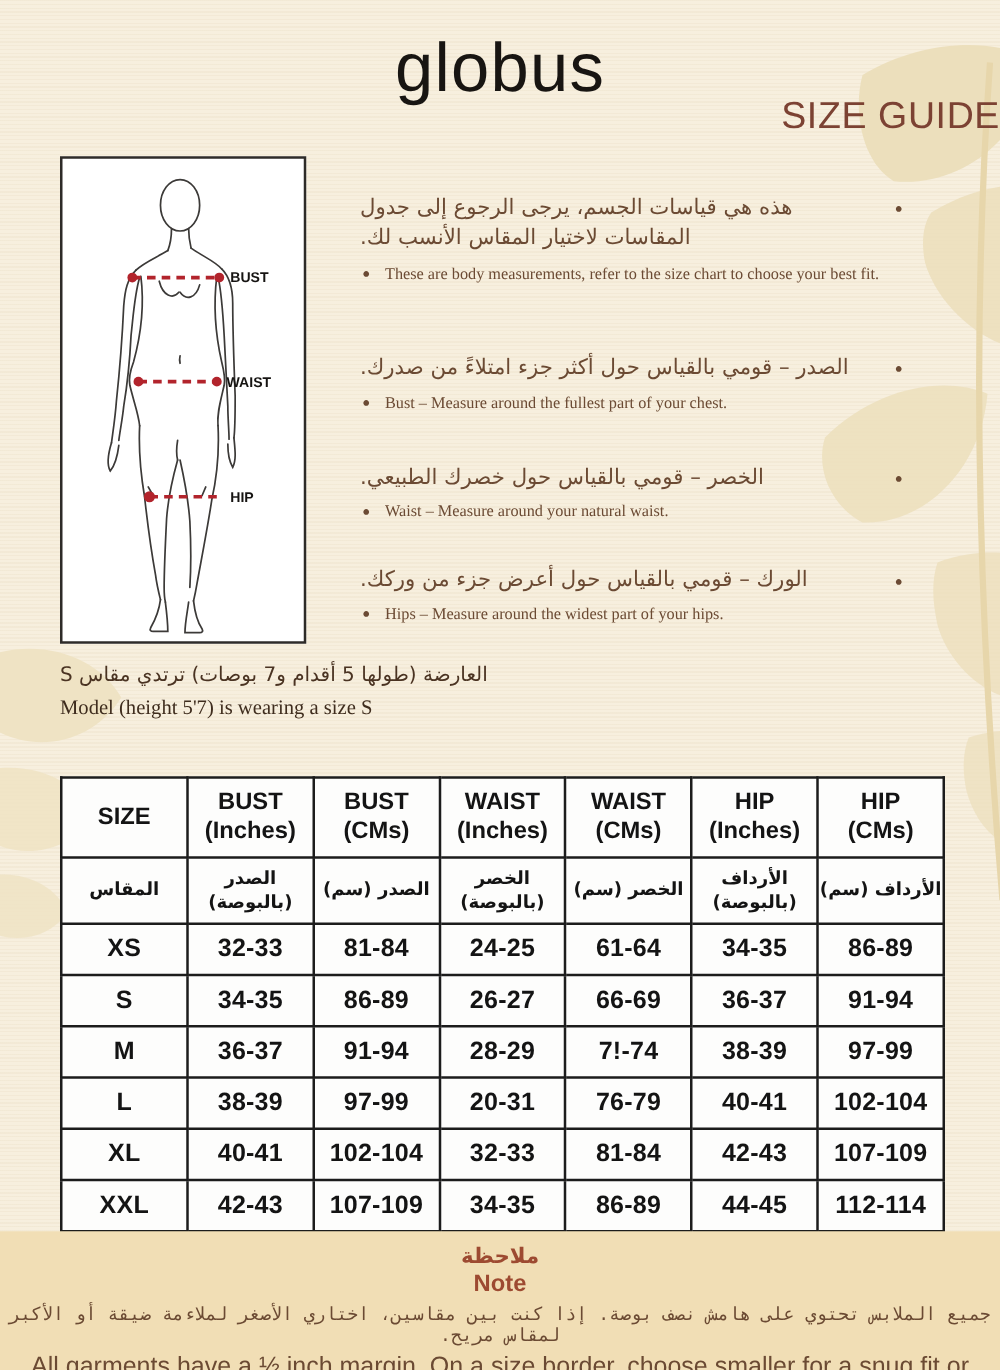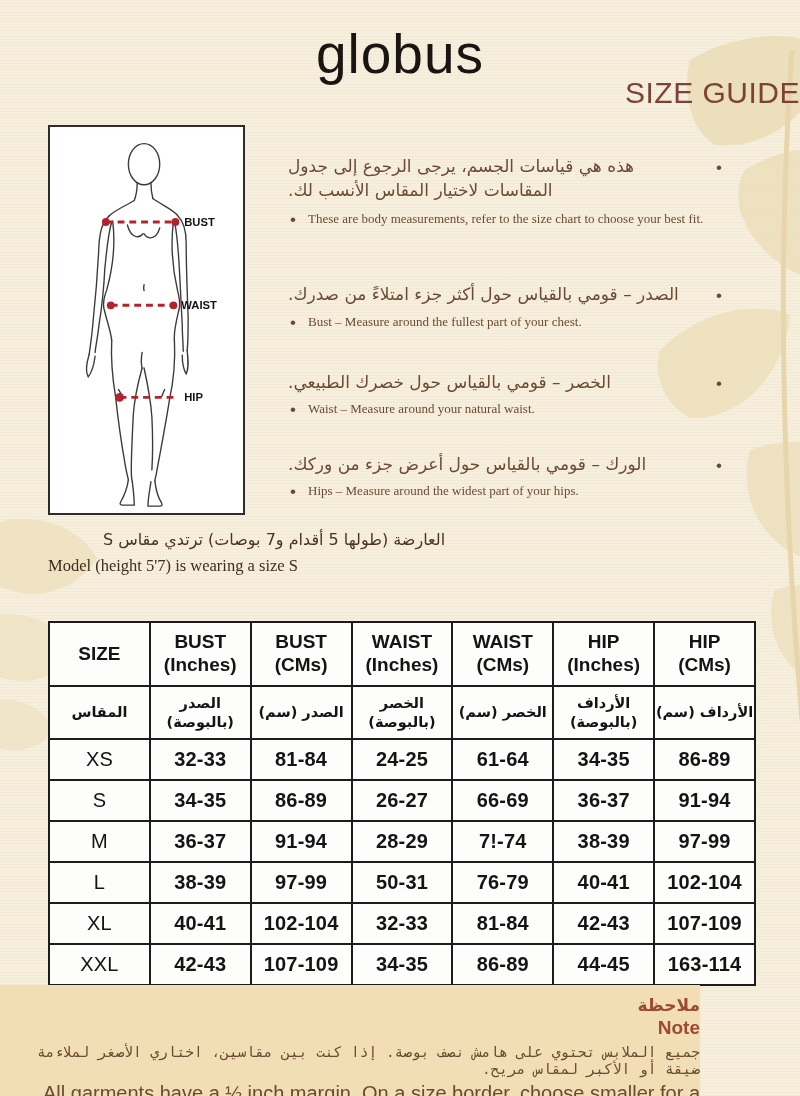--- a/index.html
+++ b/index.html
@@ -37,22 +37,22 @@
     display:block; direction:rtl; unicode-bidi:plaintext; text-align:left;
     font-family:"DejaVu Sans","Liberation Sans",sans-serif;
     font-size:17px; line-height:23.5px; color:#6b4a33;
   }
   .b-en .txt{
     display:block; font-family:"Liberation Serif","DejaVu Serif",serif;
     font-size:13px; line-height:23.5px; color:#6b4a33; text-align:left;
   }
   
   .model-ar{
-    position:absolute; left:64px; top:530px; width:420px;
-    direction:rtl; unicode-bidi:plaintext; text-align:center;
+    position:absolute; left:48px; top:530px; width:420px;
+    direction:rtl; unicode-bidi:plaintext; text-align:left;
     font-family:"DejaVu Sans","Liberation Sans",sans-serif;
     font-size:16px; color:#4a3322;
   }
   .model-en{
     position:absolute; left:48px; top:556px; width:420px;
     font-family:"Liberation Serif","DejaVu Serif",serif;
     font-size:16.5px; color:#3f2d1e;
   }
   
   .size-table{
@@ -62,25 +62,25 @@
   .size-table td{
     border:2px solid #1c1c1c; text-align:center; vertical-align:middle;
     color:#141414; padding:0;
   }
   .row-hen td{height:62px; font-weight:700; font-size:19px; line-height:1.2;}
   .row-har td{
     height:51px; font-weight:700; font-size:14.5px; line-height:1.25;
     font-family:"DejaVu Sans","Liberation Sans",sans-serif; direction:rtl;
   }
   .row-data td{height:39px; font-size:20px; font-weight:600; letter-spacing:.2px;}
-  .row-data td.size-cell{font-weight:400; font-size:20px;}
+  .row-data td.size-cell{font-weight:700; font-size:20px;}
   
   .note-band{
-    position:absolute; left:0; bottom:0; width:700px; height:111px;
-    background:#f1deb5; text-align:right;
+    position:absolute; left:0; bottom:0; width:800px; height:111px;
+    background:#f1deb5; text-align:center;
   }
   .note-title-ar{
     margin-top:10px; font-family:"DejaVu Sans","Liberation Sans",sans-serif;
     font-size:17px; font-weight:700; color:#9d4a31; direction:rtl;
   }
   .note-title-en{font-size:19px; font-weight:700; color:#9d4a31; margin-top:2px;}
   .note-body-ar{
     margin-top:5px; font-family:Liberation Mono, monospace;
     font-size:14.5px; color:#6b4a33; direction:rtl; unicode-bidi:plaintext;
   }
@@ -286,42 +286,42 @@
         <td>91-94</td>
         <td>28-29</td>
         <td>7!-74</td>
         <td>38-39</td>
         <td>97-99</td>
       </tr>
       <tr class="row-data">
         <td class="size-cell">L</td>
         <td>38-39</td>
         <td>97-99</td>
-        <td>50-31</td>
+        <td>20-31</td>
         <td>76-79</td>
         <td>40-41</td>
         <td>102-104</td>
       </tr>
       <tr class="row-data">
         <td class="size-cell">XL</td>
         <td>40-41</td>
         <td>102-104</td>
         <td>32-33</td>
         <td>81-84</td>
         <td>42-43</td>
         <td>107-109</td>
       </tr>
       <tr class="row-data">
         <td class="size-cell">XXL</td>
         <td>42-43</td>
         <td>107-109</td>
         <td>34-35</td>
         <td>86-89</td>
         <td>44-45</td>
-        <td>163-114</td>
+        <td>112-114</td>
       </tr>
     </tbody>
   </table>
 
   <div class="note-band">
     <div class="note-title-ar">ملاحظة</div>
     <div class="note-title-en">Note</div>
     <div class="note-body-ar">جميع الملابس تحتوي على هامش نصف بوصة. إذا كنت بين مقاسين، اختاري الأصغر لملاءمة ضيقة أو الأكبر لمقاس مريح.</div>
     <div class="note-body-en">All garments have a ½ inch margin. On a size border, choose smaller for a snug fit or larger for a relaxed fit.</div>
   </div>

